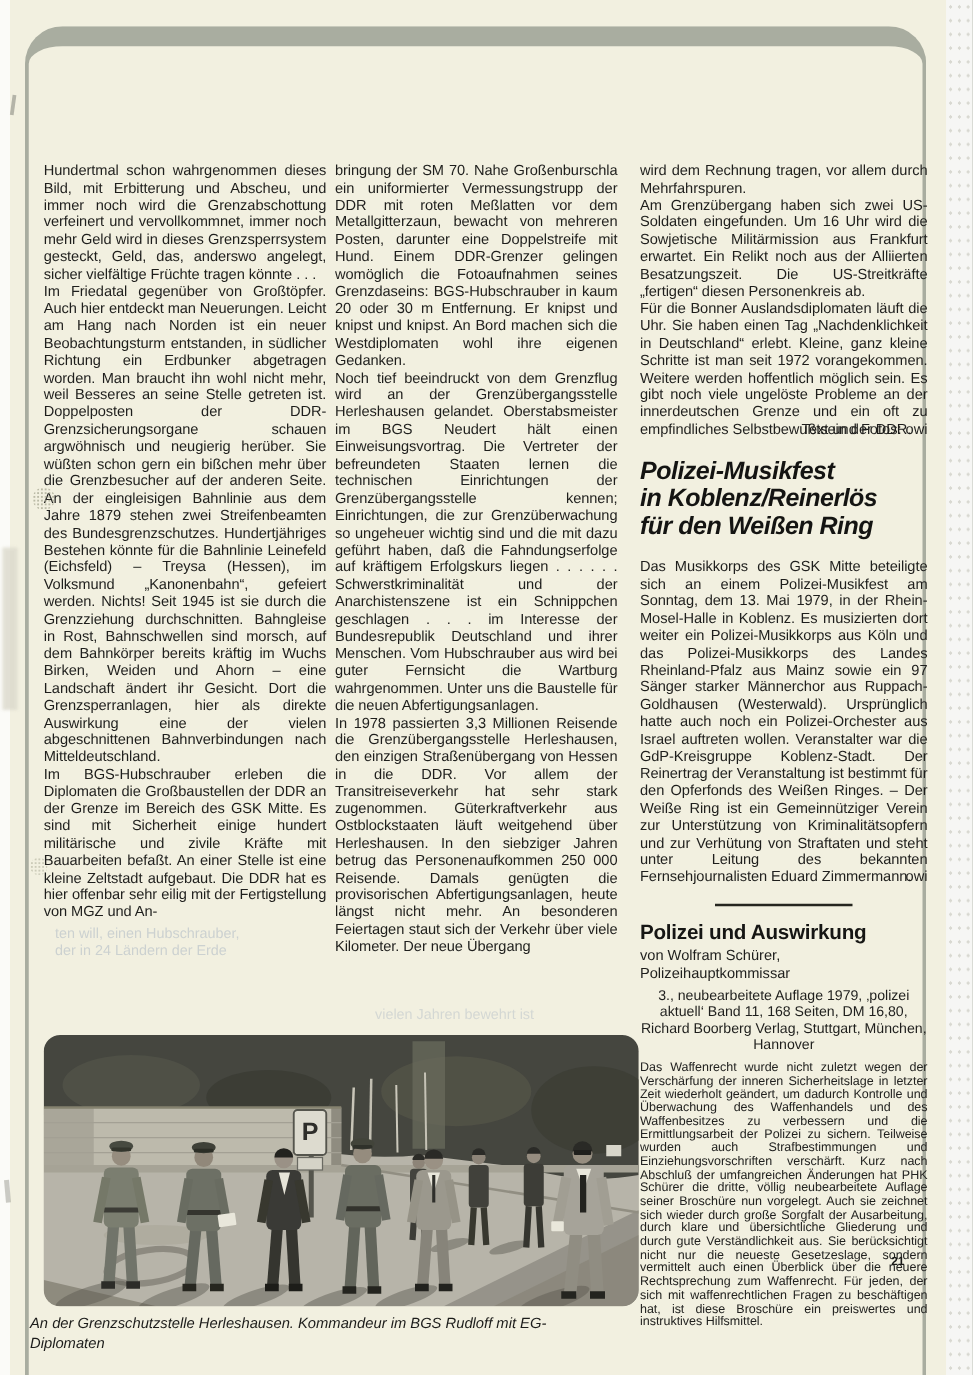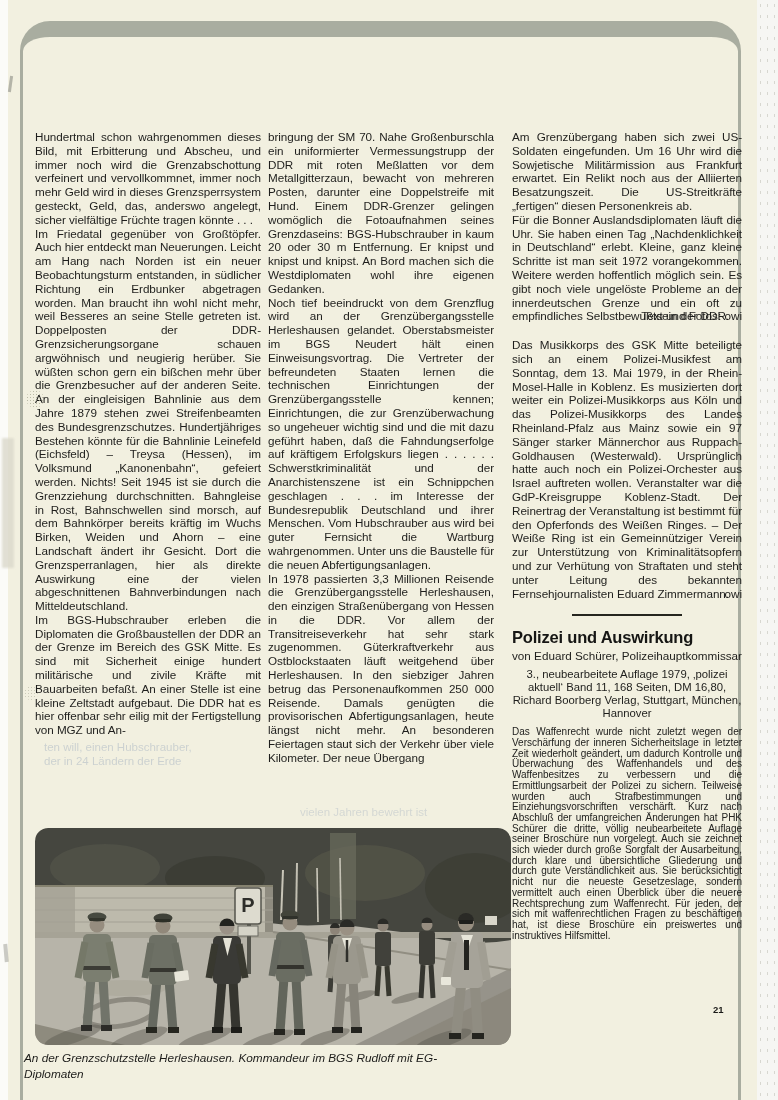--- a/index.html
+++ b/index.html
@@ -105,32 +105,38 @@
     </div>
 
     <div class="col col2 bodytext">
       <p>bringung der SM 70. Nahe Großenburschla ein uniformierter Vermessungstrupp der DDR mit roten Meßlatten vor dem Metallgitterzaun, bewacht von mehreren Posten, darunter eine Doppelstreife mit Hund. Einem DDR-Grenzer gelingen womöglich die Fotoaufnahmen seines Grenzdaseins: BGS-Hubschrauber in kaum 20 oder 30 m Entfernung. Er knipst und knipst und knipst. An Bord machen sich die Westdiplomaten wohl ihre eigenen Gedanken.</p>
       <p>Noch tief beeindruckt von dem Grenzflug wird an der Grenzübergangsstelle Herleshausen gelandet. Oberstabsmeister im BGS Neudert hält einen Einweisungsvortrag. Die Vertreter der befreundeten Staaten lernen die technischen Einrichtungen der Grenzübergangsstelle kennen; Einrichtungen, die zur Grenzüberwachung so ungeheuer wichtig sind und die mit dazu geführt haben, daß die Fahndungserfolge auf kräftigem Erfolgskurs liegen . . . . . . Schwerstkriminalität und der Anarchistenszene ist ein Schnippchen geschlagen . . . im Interesse der Bundesrepublik Deutschland und ihrer Menschen. Vom Hubschrauber aus wird bei guter Fernsicht die Wartburg wahrgenommen. Unter uns die Baustelle für die neuen Abfertigungsanlagen.</p>
       <p>In 1978 passierten 3,3 Millionen Reisende die Grenzübergangsstelle Herleshausen, den einzigen Straßenübergang von Hessen in die DDR. Vor allem der Transitreiseverkehr hat sehr stark zugenommen. Güterkraftverkehr aus Ostblockstaaten läuft weitgehend über Herleshausen. In den siebziger Jahren betrug das Personenaufkommen 250 000 Reisende. Damals genügten die provisorischen Abfertigungsanlagen, heute längst nicht mehr. An besonderen Feiertagen staut sich der Verkehr über viele Kilometer. Der neue Übergang</p>
     </div>
 
     <div class="col col3">
       <div class="bodytext">
+        <p>wird dem Rechnung tragen, vor allem durch Mehrfahrspuren.</p>
         <p>Am Grenzübergang haben sich zwei US-Soldaten eingefunden. Um 16 Uhr wird die Sowjetische Militärmission aus Frankfurt erwartet. Ein Relikt noch aus der Alliierten Besatzungszeit. Die US-Streitkräfte „fertigen“ diesen Personenkreis ab.</p>
         <p>Für die Bonner Auslandsdiplomaten läuft die Uhr. Sie haben einen Tag „Nachdenklichkeit in Deutschland“ erlebt. Kleine, ganz kleine Schritte ist man seit 1972 vorangekommen. Weitere werden hoffentlich möglich sein. Es gibt noch viele ungelöste Probleme an der innerdeutschen Grenze und ein oft zu empfindliches Selbstbewußtsein der DDR.</p>
       </div>
       <div class="credit-right">Text und Fotos: owi</div>
 
+      <div class="headline">
+        <div>Polizei-Musikfest</div>
+        <div>in Koblenz/Reinerlös</div>
+        <div>für den Weißen Ring</div>
+      </div>
       <p class="bodytext musik-body">Das Musikkorps des GSK Mitte beteiligte sich an einem Polizei-Musikfest am Sonntag, dem 13. Mai 1979, in der Rhein-Mosel-Halle in Koblenz. Es musizierten dort weiter ein Polizei-Musikkorps aus Köln und das Polizei-Musikkorps des Landes Rheinland-Pfalz aus Mainz sowie ein 97 Sänger starker Männerchor aus Ruppach-Goldhausen (Westerwald). Ursprünglich hatte auch noch ein Polizei-Orchester aus Israel auftreten wollen. Veranstalter war die GdP-Kreisgruppe Koblenz-Stadt. Der Reinertrag der Veranstaltung ist bestimmt für den Opferfonds des Weißen Ringes. – Der Weiße Ring ist ein Gemeinnütziger Verein zur Unterstützung von Kriminalitätsopfern und zur Verhütung von Straftaten und steht unter Leitung des bekannten Fernsehjournalisten Eduard Zimmermann.</p>
       <div class="credit-right">owi</div>
 
       <hr class="divider">
 
       <div class="review-title">Polizei und Auswirkung</div>
-      <div class="review-byline">von Eduard Schürer, Polizeihauptkommissar</div>
+      <div class="review-byline">von Wolfram Schürer, Polizeihauptkommissar</div>
       <div class="review-pub">3., neubearbeitete Auflage 1979, ‚polizei aktuell‘ Band 11, 168 Seiten, DM 16,80, Richard Boorberg Verlag, Stuttgart, München, Hannover</div>
       <p class="review-body">Das Waffenrecht wurde nicht zuletzt wegen der Verschärfung der inneren Sicherheitslage in letzter Zeit wiederholt geändert, um dadurch Kontrolle und Überwachung des Waffenhandels und des Waffenbesitzes zu verbessern und die Ermittlungsarbeit der Polizei zu sichern. Teilweise wurden auch Strafbestimmungen und Einziehungsvorschriften verschärft. Kurz nach Abschluß der umfangreichen Änderungen hat PHK Schürer die dritte, völlig neubearbeitete Auflage seiner Broschüre nun vorgelegt. Auch sie zeichnet sich wieder durch große Sorgfalt der Ausarbeitung, durch klare und übersichtliche Gliederung und durch gute Verständlichkeit aus. Sie berücksichtigt nicht nur die neueste Gesetzeslage, sondern vermittelt auch einen Überblick über die neuere Rechtsprechung zum Waffenrecht. Für jeden, der sich mit waffenrechtlichen Fragen zu beschäftigen hat, ist diese Broschüre ein preiswertes und instruktives Hilfsmittel.</p>
     </div>
 
     <div class="photo">
       <svg viewBox="0 0 476 217" width="476" height="217">
         <defs>
           <clipPath id="pc">
               <rect width="476" height="217" rx="13"></rect>
             </clipPath>

